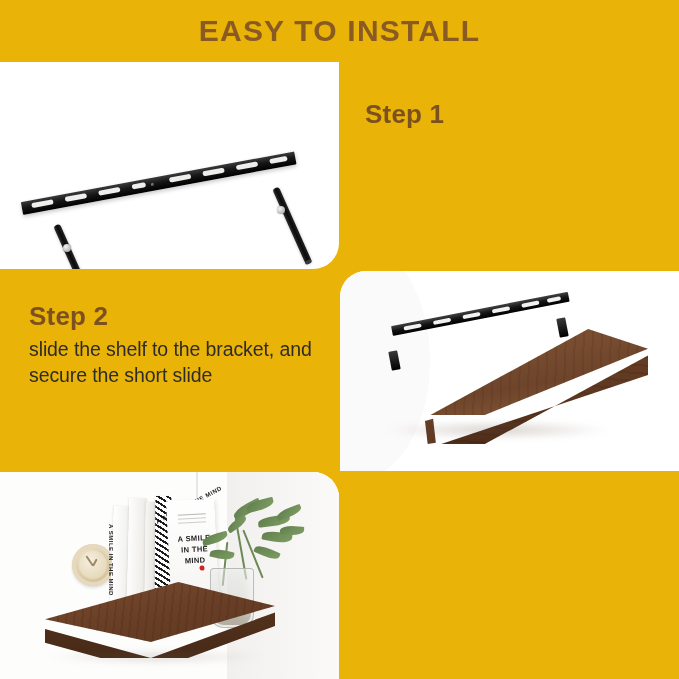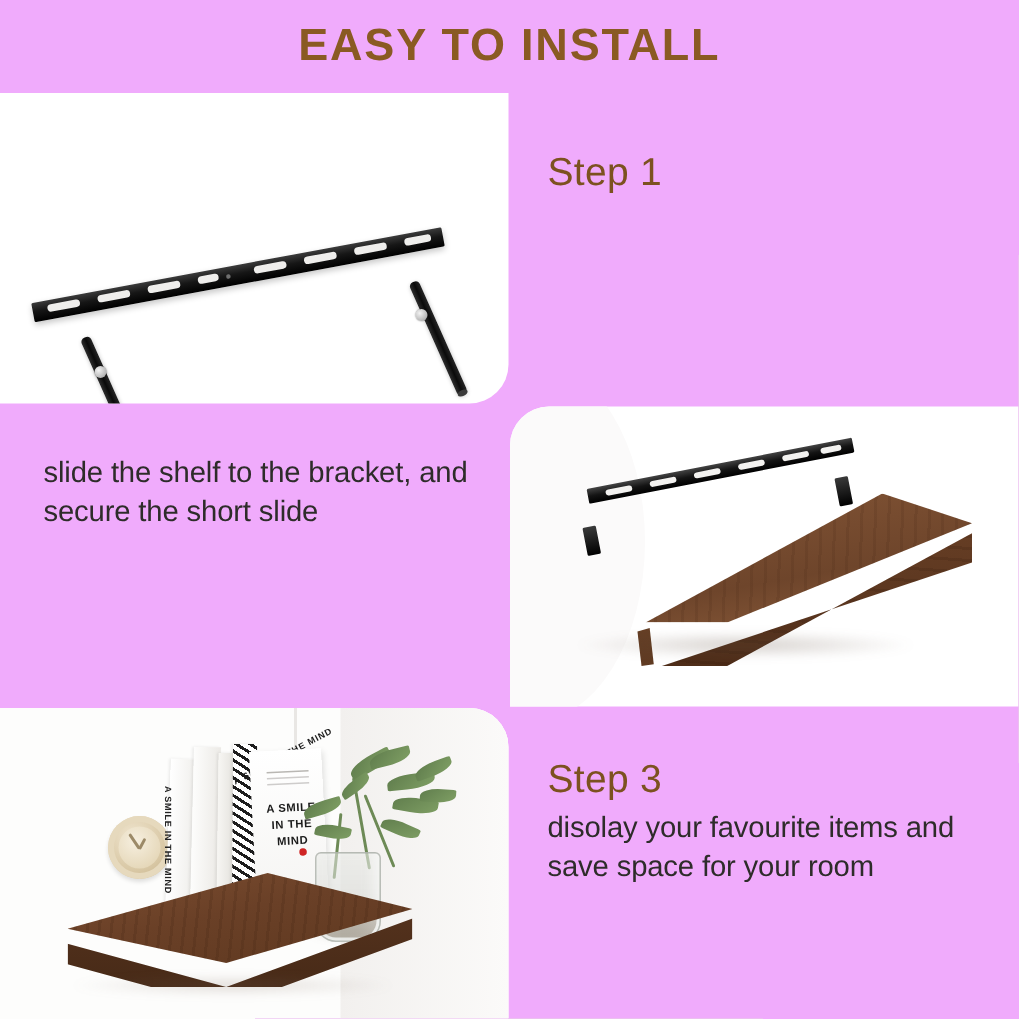--- a/index.html
+++ b/index.html
@@ -12,21 +12,21 @@
     height: 679px;
     background: #e5e2dd;
     font-family: "Liberation Sans", sans-serif;
     overflow: hidden;
     position: relative;
   }
 
   .infographic {
     position: absolute;
     inset: 0;
-    background: #f0abfc;
+    background: #eab308;
   }
 
   
   .title-bar {
     position: absolute;
     left: 0;
     top: 0;
     width: 679px;
     height: 62px;
     display: flex;
@@ -67,21 +67,21 @@
   
   .textblock {
     position: absolute;
   }
   .tb-1 { left: 365px; top: 100px; width: 300px; }
   .tb-2 { left: 29px;  top: 302px; width: 300px; }
   .tb-3 { left: 365px; top: 505px; width: 305px; }
 
   .step-head {
     font-size: 26px;
-    font-weight: normal;
+    font-weight: bold;
     color: #7c5120;
     margin: 0 0 4px 0;
     letter-spacing: 0.2px;
     line-height: 1.15;
   }
   .step-body {
     font-size: 19.5px;
     color: #2e2c2a;
     line-height: 1.35;
     margin: 0;
@@ -433,20 +433,21 @@
       <div class="p1-screw p1-screw-b"></div>
 
     </div>
   </div>
 
   <div class="textblock tb-1">
     <p class="step-head">Step 1</p>
   </div>
 
   <div class="textblock tb-2">
+    <p class="step-head">Step 2</p>
     <p class="step-body">slide the shelf to the bracket, and secure the short slide</p>
   </div>
 
   <div class="panel panel-2">
     <div class="p2-stage">
 
       <div class="p2-wallcurve"></div>
 
       <div class="p2-bracket">
         <span class="slot" style="left:12px; width:18px;"></span>
@@ -518,18 +519,14 @@
         <span class="water"></span>
       </div>
 
       <div class="p3-shelf-top"></div>
       <div class="p3-shelf-front"></div>
       <div class="p3-shelf-shadow"></div>
 
     </div>
   </div>
 
-  <div class="textblock tb-3">
-    <p class="step-head">Step 3</p>
-    <p class="step-body">disolay your favourite items and save space for your room</p>
-  </div>
 
 </div>
 
 </body></html>

